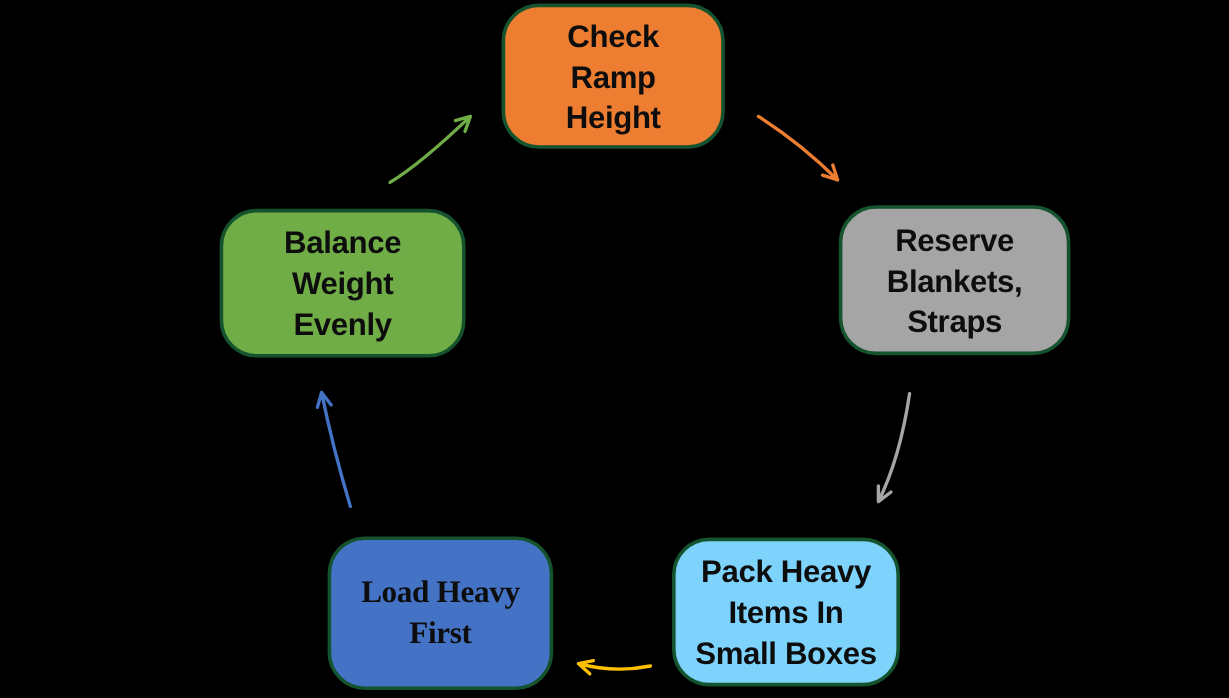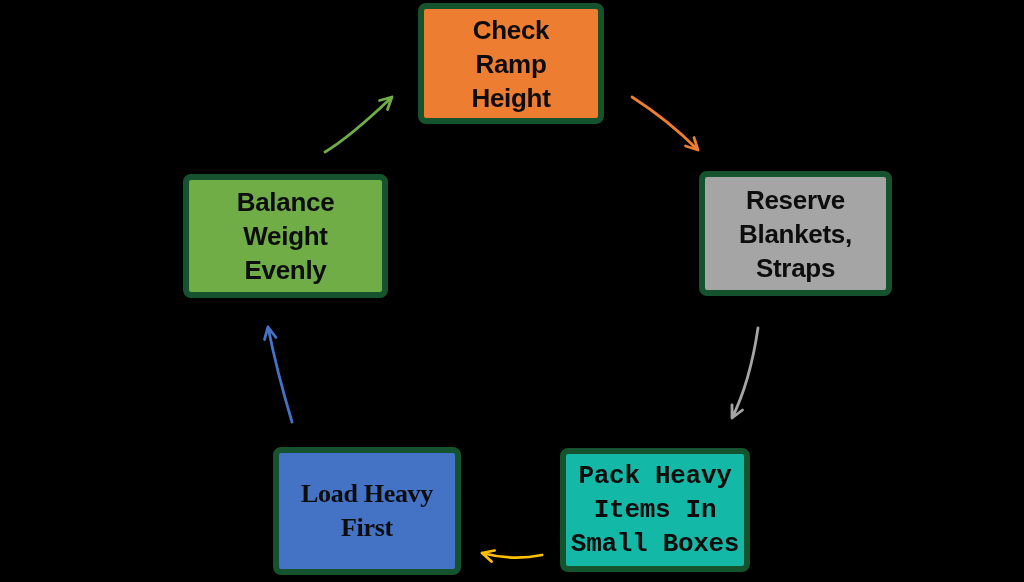--- a/index.html
+++ b/index.html
@@ -17,22 +17,22 @@
   }
   .edges-layer {
     position: absolute;
     left: 0;
     top: 0;
     pointer-events: none;
   }
   .node {
     position: absolute;
     box-sizing: border-box;
-    border: 6px solid #14532d;
-    border-radius: 8px;
+    border: 3px solid #14532d;
+    border-radius: 31px;
     display: flex;
     align-items: center;
     justify-content: center;
     text-align: center;
   }
   .node-label {
     white-space: pre-line;
     font-weight: bold;
     font-size: 26px;
     line-height: 34px;
@@ -75,21 +75,21 @@
 Ramp
 Height</div>
   </div>
 
   <div class="node n-right" style="background-color: rgb(165, 165, 165);">
     <div class="node-label">Reserve
 Blankets,
 Straps</div>
   </div>
 
-  <div class="node n-bottom-right" style="background-color: #14b8a6; font-family: Liberation Mono, monospace;">
+  <div class="node n-bottom-right" style="background-color: #7dd3fc;">
     <div class="node-label">Pack Heavy
 Items In
 Small Boxes</div>
   </div>
 
   <div class="node n-bottom-left" style="background-color: rgb(68, 114, 196);">
     <div class="node-label">Load Heavy
 First</div>
   </div>
 

